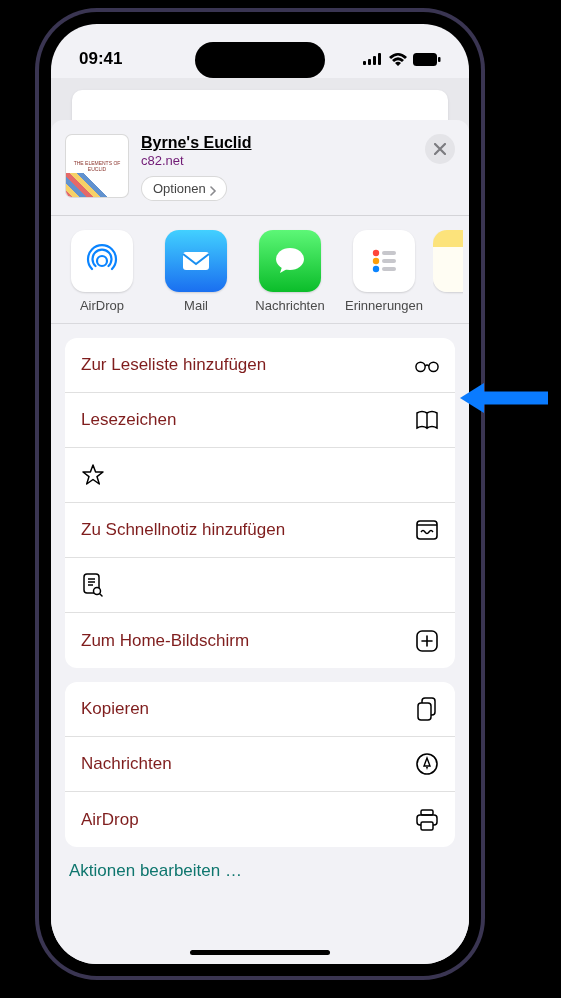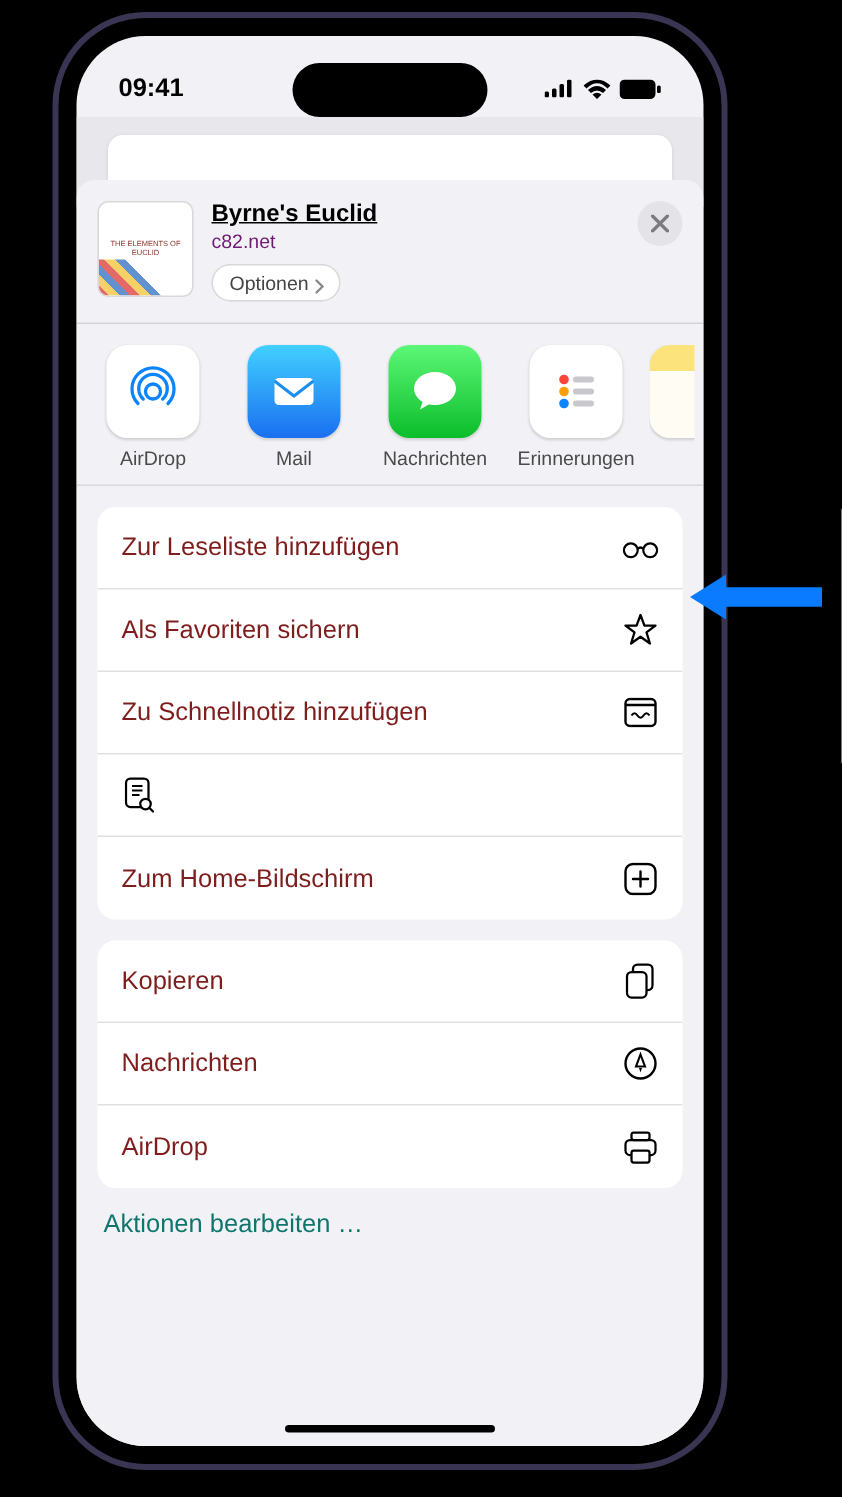--- a/index.html
+++ b/index.html
@@ -325,21 +325,28 @@
             <span>Zur Leseliste hinzufügen</span>
             <span class="action-icon">
               <svg width="26" height="16" viewBox="0 0 26 16">
                   <circle cx="6" cy="10" r="5" stroke="#000" stroke-width="1.6" fill="none"></circle>
                   <circle cx="20" cy="10" r="5" stroke="#000" stroke-width="1.6" fill="none"></circle>
                   <path d="M11 9 Q13 7 15 9" stroke="#000" stroke-width="1.6" fill="none"></path>
                 </svg>
             </span>
           </div>
           <div class="action-row">
-            <span>Als Favoriten sichern</span>
+            <span>Lesezeichen</span>
+            <span class="action-icon">
+              <svg width="24" height="20" viewBox="0 0 24 20">
+                  <path d="M2 3 Q7 0 12 3 L12 18 Q7 15 2 18 Z M12 3 Q17 0 22 3 L22 18 Q17 15 12 18 Z" stroke="#000" stroke-width="1.5" fill="none"></path>
+                </svg>
+            </span>
+          </div>
+          <div class="action-row">
             <span class="action-icon">
               <svg width="22" height="22" viewBox="0 0 22 22">
                   <path d="M11 1 L13.6 8 L21 8 L15 12.6 L17.3 20 L11 15.5 L4.7 20 L7 12.6 L1 8 L8.4 8 Z" stroke="#000" stroke-width="1.5" fill="none" stroke-linejoin="round"></path>
                 </svg>
             </span>
           </div>
           <div class="action-row">
             <span>Zu Schnellnotiz hinzufügen</span>
             <span class="action-icon">
               <svg width="22" height="20" viewBox="0 0 22 20">

